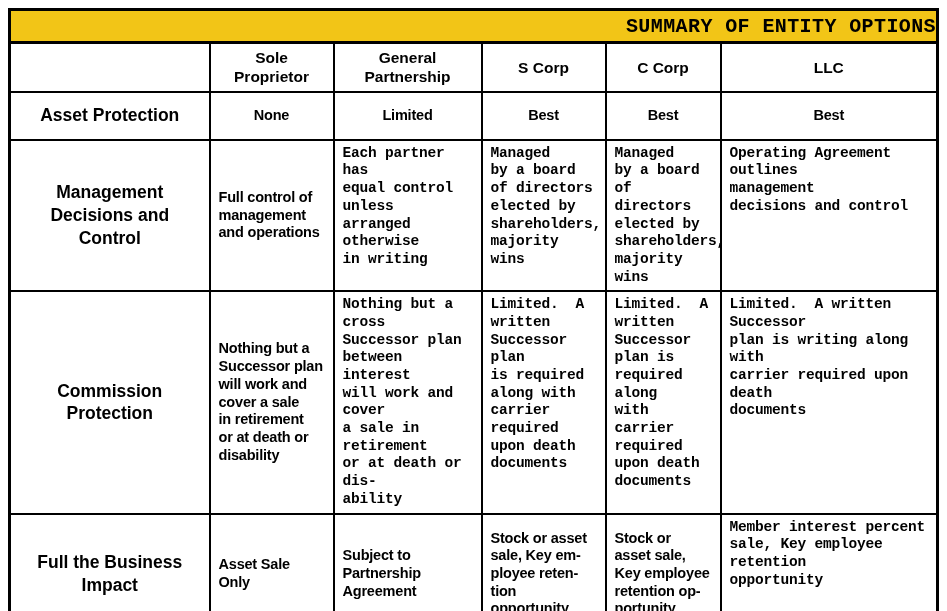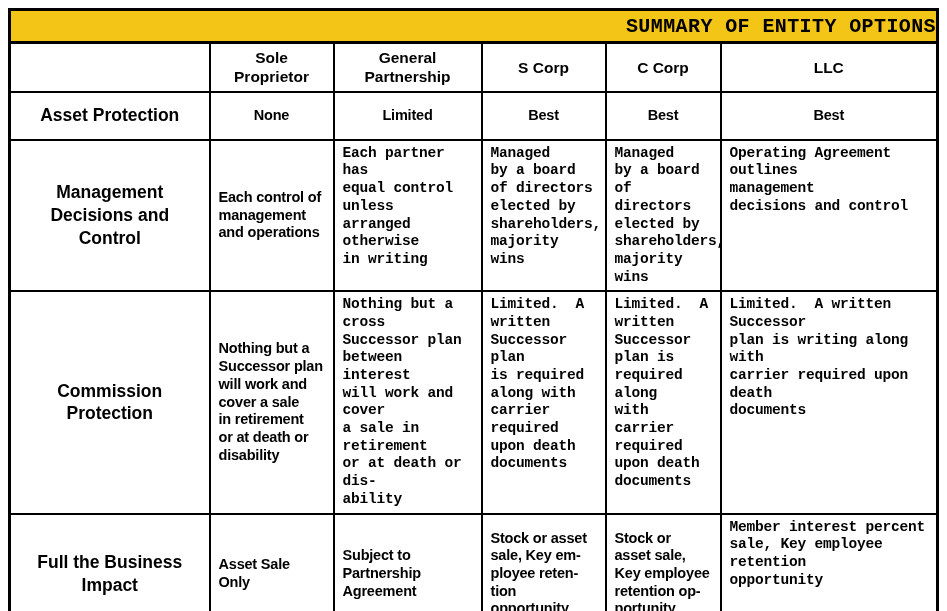--- a/index.html
+++ b/index.html
@@ -112,21 +112,21 @@
         <td class="cell vm hc">Limited</td>
         <td class="cell vm hc">Best</td>
         <td class="cell vm hc">Best</td>
         <td class="cell vm hc">Best</td>
       </tr>
 
       <tr class="r2">
         <th class="rowlabel">Management
 Decisions and
 Control</th>
-        <td class="cell vm">Each control of
+        <td class="cell vm">Full control of
 management
 and operations</td>
         <td class="cell vt">Each partner has
 equal control unless
 arranged otherwise
 in writing</td>
         <td class="cell vt">Managed
 by a board
 of directors
 elected by

